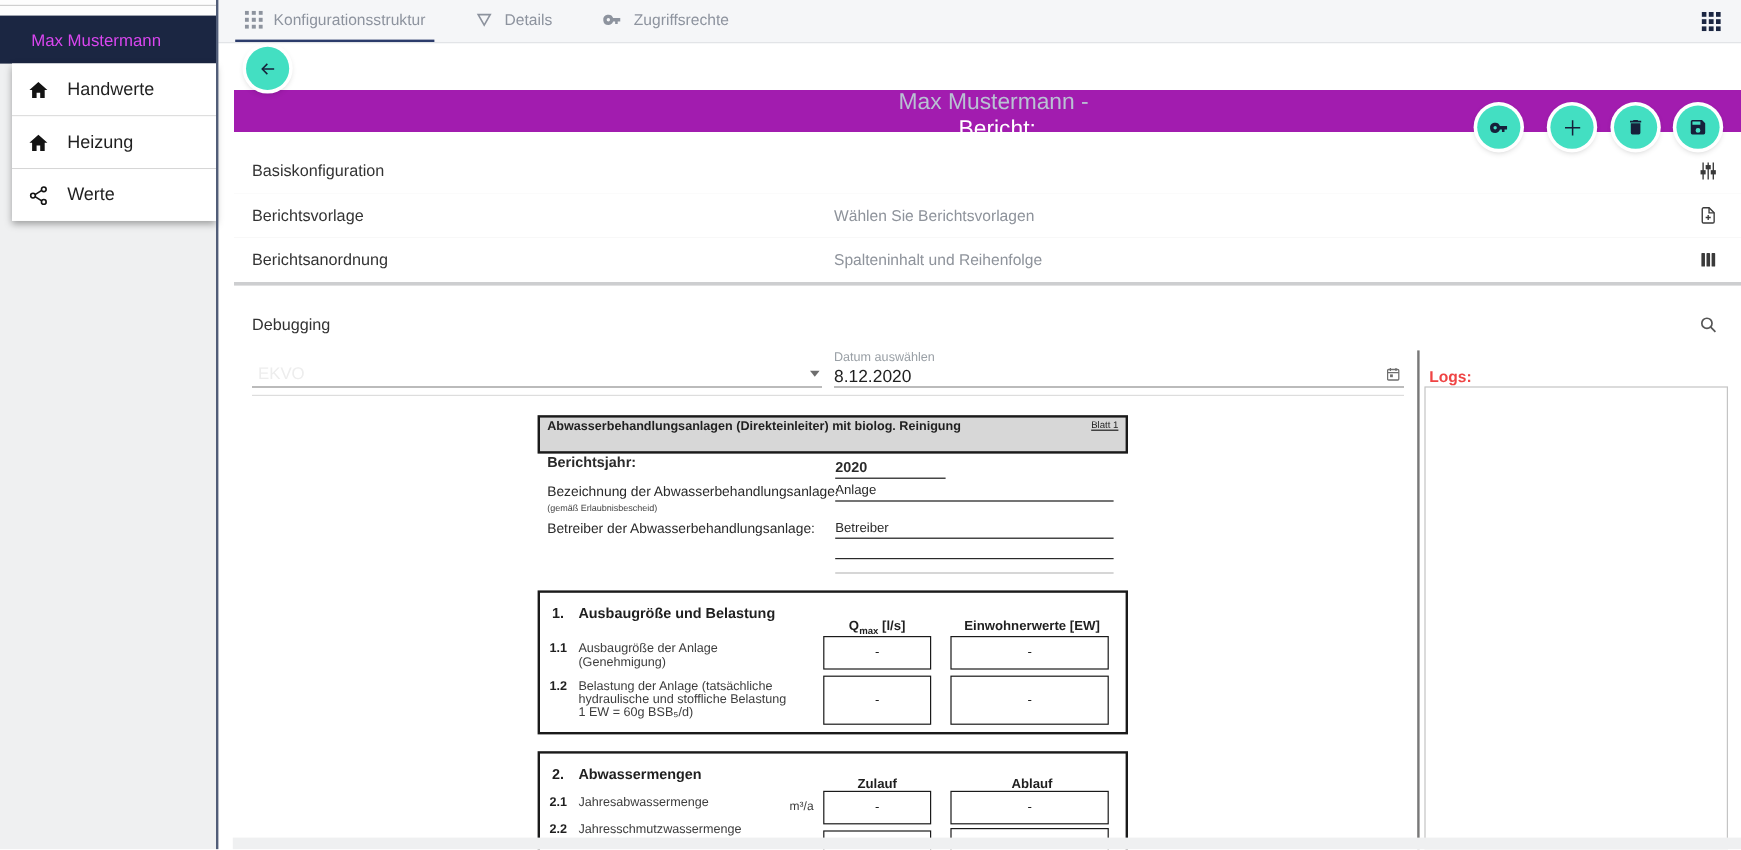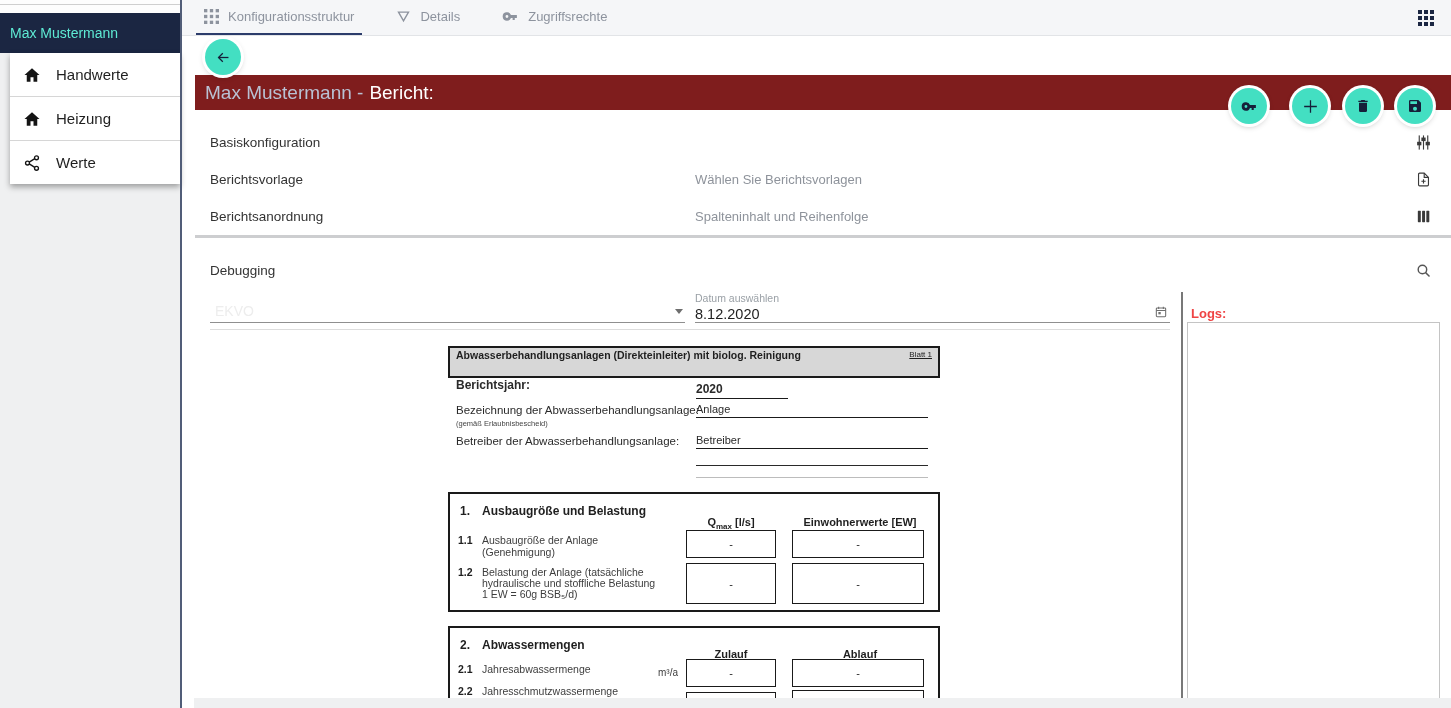--- a/index.html
+++ b/index.html
@@ -4,40 +4,40 @@
 <style>
   html,body{margin:0;padding:0;background:#fff;}
   #app{position:relative;width:1451px;height:708px;overflow:hidden;background:#fff;
        font-family:"Liberation Sans",sans-serif;}
   
   .left-bg{position:absolute;left:0;top:0;width:180px;height:708px;background:#eff0f1;}
   .side-divider{position:absolute;left:180px;top:0;width:2px;height:708px;background:#515d78;z-index:15;}
   .side-top-strip{position:absolute;left:0;top:0;width:180px;height:13px;background:#fdfdfd;}
   .side-top-line{position:absolute;left:0;top:4px;width:180px;height:1px;background:#cfcfcf;}
   .sidebar-header{position:absolute;left:0;top:13px;width:180px;height:40px;background:#1b2642;
-      color:#5eead4;display:flex;align-items:center;padding-left:10px;box-sizing:border-box;font-size:14px;}
+      color:#d946ef;display:flex;align-items:center;padding-left:26px;box-sizing:border-box;font-size:14px;}
   .sidebar-menu{position:absolute;left:10px;top:53px;width:170px;background:#fff;
       box-shadow:0 3px 6px rgba(0,0,0,.35);}
   .menu-item{height:43px;display:flex;align-items:center;gap:15px;padding-left:13px;
       border-bottom:1px solid #d6d6d6;font-size:15px;color:#1f1f1f;background:#fff;cursor:pointer;}
   .menu-item:last-child{border-bottom:none;}
   .mi-icon{display:flex;color:#141414;}
   
   .tabbar{position:absolute;left:182px;top:0;width:1269px;height:36px;background:#f5f6f8;
       border-bottom:1px solid #e2e4e7;display:flex;align-items:stretch;box-sizing:border-box;}
   .tab{display:flex;align-items:center;gap:9px;padding:0 8px;font-size:13px;color:#8d939e;
       border-bottom:2px solid transparent;box-sizing:border-box;cursor:pointer;white-space:nowrap;}
   .tab.active{border-bottom-color:#2c3c6b;}
   .tab:first-child{margin-left:14px;}
   .tab + .tab{margin-left:26px;}
   .tab .t-icon{display:flex;color:#8d939e;}
   .apps-icon{position:absolute;right:17px;top:10px;color:#1b2642;display:flex;cursor:pointer;}
   
-  .page-header{position:absolute;left:195px;top:75px;width:1256px;height:35px;background:#7f1d1d;
-      display:flex;align-items:center;padding-left:10px;box-sizing:border-box;z-index:2;}
+  .page-header{position:absolute;left:195px;top:75px;width:1256px;height:35px;background:#a21caf;
+      display:flex;align-items:center;padding-left:10px;box-sizing:border-box;z-index:2;flex-direction:column;}
   .title-prefix{font-size:19px;color:#b9c1d3;}
   .title-main{font-size:19px;color:#fff;font-weight:500;margin-left:6px;}
   .fab{position:absolute;width:36px;height:36px;border-radius:50%;background:#43dfc2;border:none;
       display:flex;align-items:center;justify-content:center;color:#16203a;padding:0;cursor:pointer;
       box-shadow:0 0 0 3px #fff,0 2px 6px rgba(0,0,0,.3);z-index:6;}
   #fab-back{left:205px;top:39px;}
   #fab-key{left:1231px;top:88px;}
   #fab-add{left:1292px;top:88px;}
   #fab-del{left:1345px;top:88px;}
   #fab-save{left:1397px;top:88px;}

